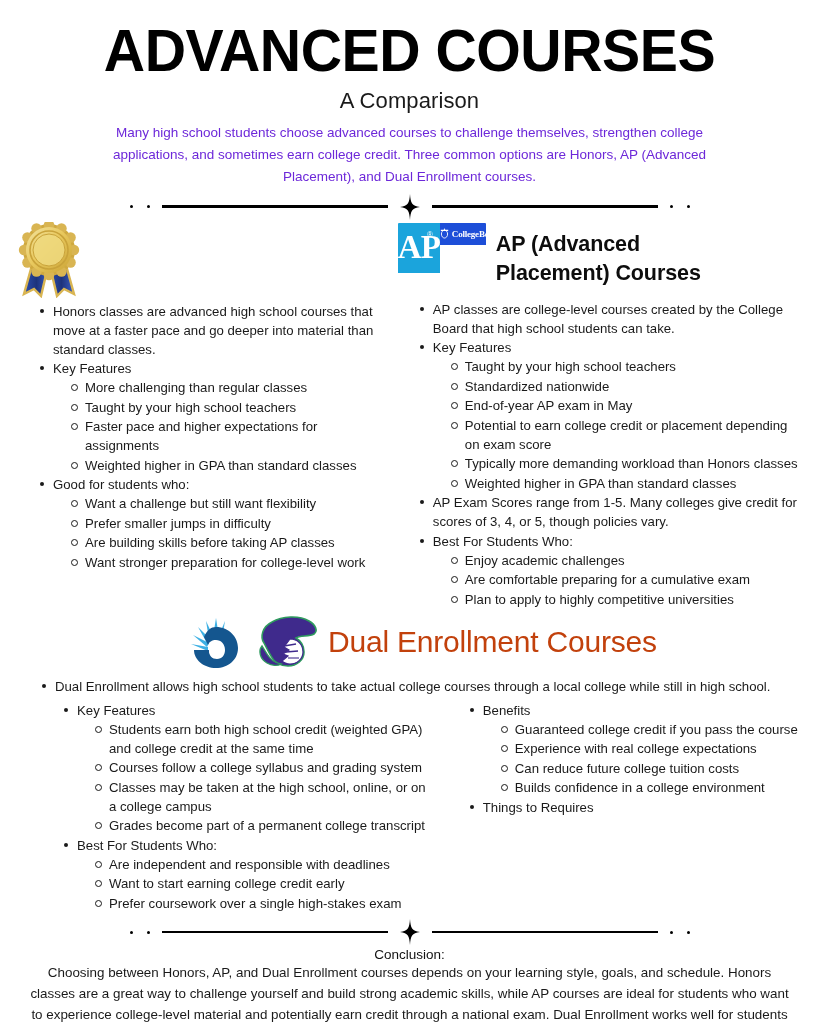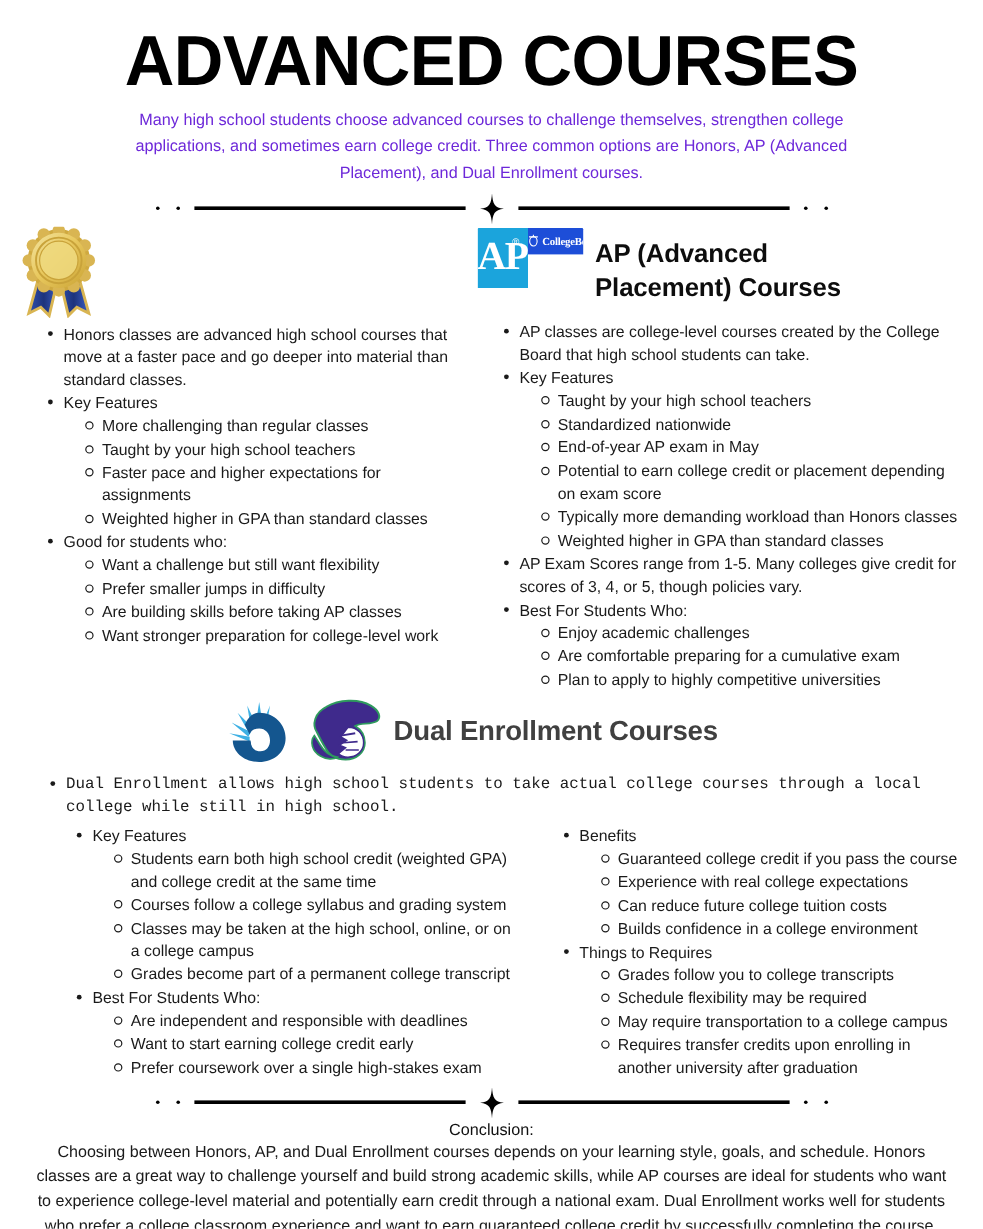--- a/index.html
+++ b/index.html
@@ -192,30 +192,30 @@
   .de-head {
     display: flex;
     align-items: center;
     justify-content: flex-start;
     gap: 8px;
     padding-left: 186px;
     margin-top: 2px;
     height: 62px;
   }
   .de-title {
-    font-weight: 700;
-    font-size: 23px;
-    color: #404040;
+    font-weight: 400;
+    font-size: 30px;
+    color: #c2410c;
     letter-spacing: -0.2px;
   }
   .nautilus { width: 60px; height: 58px; flex: none; }
   .pirate   { width: 66px; height: 58px; flex: none; }
 
   .de-lead { padding: 0 20px 0 42px; }
-  .de-lead ul.lv1 { padding-left: 0; font-family: Liberation Mono, monospace; }
+  .de-lead ul.lv1 { padding-left: 0; }
   .de-cols {
     display: flex;
     padding: 0 12px 0 42px;
   }
   .de-left  { width: 52%; padding-right: 8px; }
   .de-right { width: 48%; padding-left: 8px; }
 
   
   .concl-label {
     text-align: center;
@@ -232,20 +232,21 @@
     width: 762px;
     margin: 1px auto 0 auto;
   }
 </style>
 </head>
 <body>
 
 <div class="page">
 
   <h1 class="hero-title">ADVANCED COURSES</h1>
+  <div class="hero-sub">A Comparison</div>
   <p class="hero-desc">Many high school students choose advanced courses to challenge themselves, strengthen college applications, and sometimes earn college credit. Three common options are Honors, AP (Advanced Placement), and Dual Enrollment courses.</p>
 
   <div class="divider">
     <span class="div-dot"></span>
     <span class="div-dot sp"></span>
     <span class="div-line"></span>
     <svg class="div-star" viewBox="0 0 20 26">
       <path d="M10 0 C10.6 8.5 11.8 12.2 20 13 C11.8 13.8 10.6 17.5 10 26 C9.4 17.5 8.2 13.8 0 13 C8.2 12.2 9.4 8.5 10 0 Z" fill="#000"></path>
     </svg>
     <span class="div-line"></span>
@@ -404,26 +405,21 @@
         </ul>
     </div>
     <div class="de-right">
       <ul class="lv1">
           <li><span>Benefits</span><ul class="lv2">
               <li>Guaranteed college credit if you pass the course</li>
               <li>Experience with real college expectations</li>
               <li>Can reduce future college tuition costs</li>
               <li>Builds confidence in a college environment</li>
             </ul></li>
-          <li><span>Things to Requires</span><ul class="lv2">
-              <li>Grades follow you to college transcripts</li>
-              <li>Schedule flexibility may be required</li>
-              <li>May require transportation to a college campus</li>
-              <li>Requires transfer credits upon enrolling in another university after graduation</li>
-            </ul></li>
+          <li><span>Things to Requires</span></li>
         </ul>
     </div>
   </div>
 
   <div class="divider">
     <span class="div-dot"></span>
     <span class="div-dot sp"></span>
     <span class="div-line"></span>
     <svg class="div-star" viewBox="0 0 20 26">
       <path d="M10 0 C10.6 8.5 11.8 12.2 20 13 C11.8 13.8 10.6 17.5 10 26 C9.4 17.5 8.2 13.8 0 13 C8.2 12.2 9.4 8.5 10 0 Z" fill="#000"></path>

